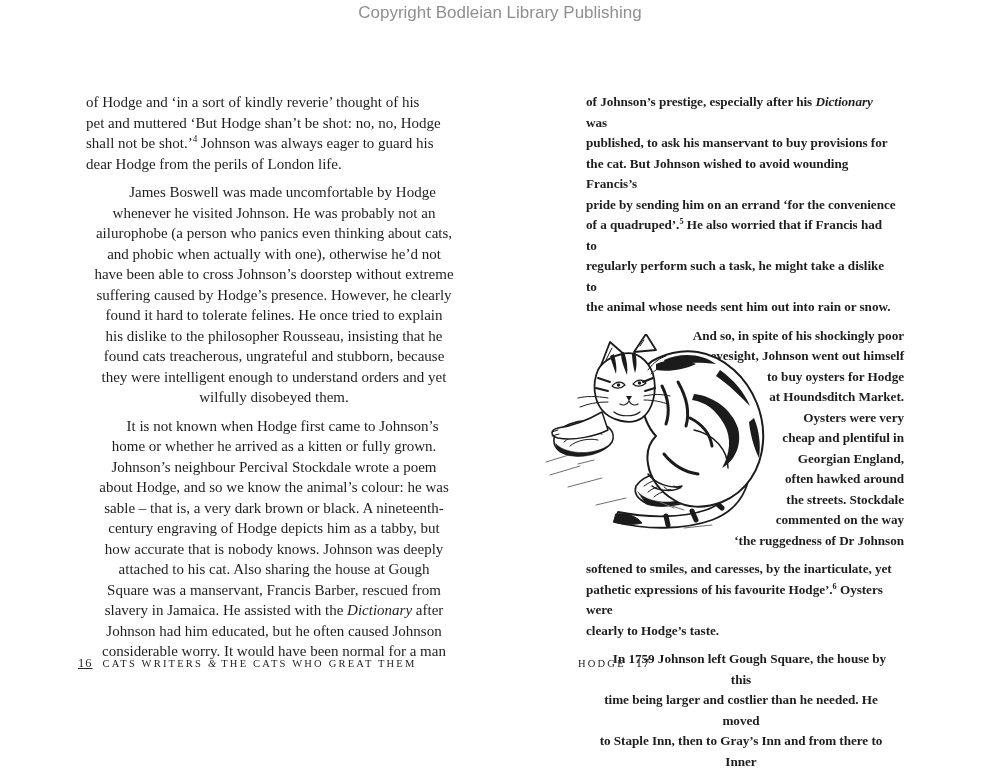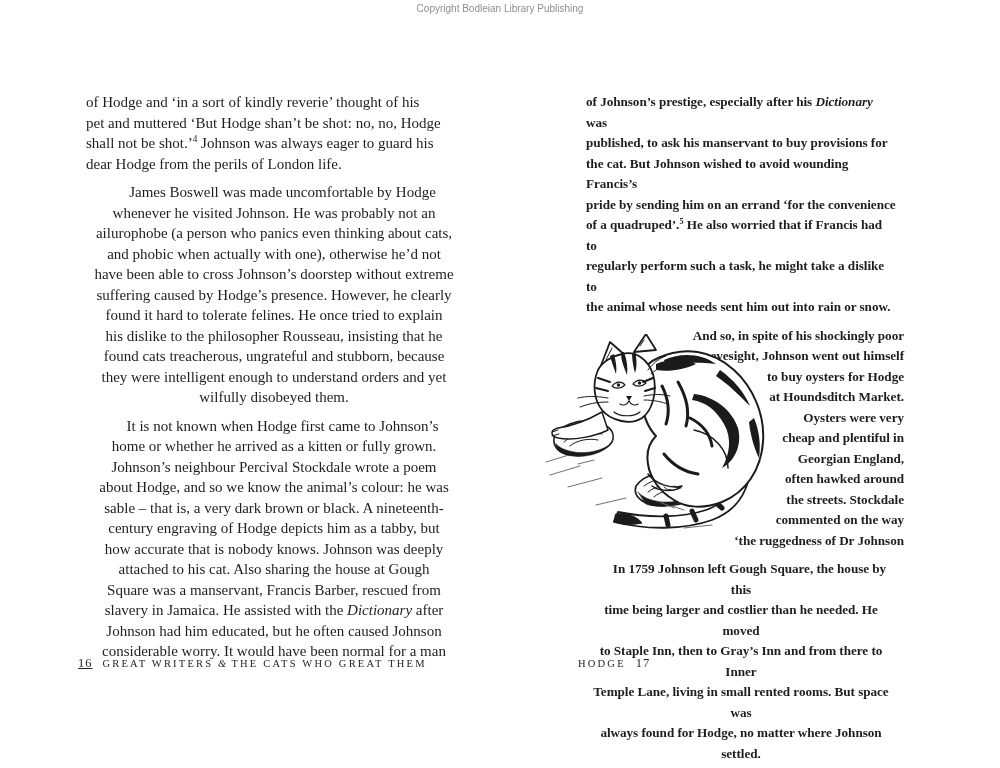--- a/index.html
+++ b/index.html
@@ -4,21 +4,21 @@
 <style>
   html,body{margin:0;padding:0;}
   body{
     width:1000px;height:768px;position:relative;background:#ffffff;
     font-family:"Liberation Serif","DejaVu Serif",serif;color:#1e1e1e;
     overflow:hidden;
   }
   .watermark{
     position:absolute;top:3px;left:0;width:100%;text-align:center;
     font-family:"Liberation Sans","DejaVu Sans",sans-serif;
-    font-size:10px;color:#8f8f8f;
+    font-size:17px;color:#8f8f8f;
   }
   .page{position:absolute;top:84px;}
   .page-left{left:78px;width:392px;font-size:15px;line-height:20.5px;}
   .page-right{left:578px;width:326px;font-size:13.2px;line-height:20.5px;letter-spacing:-0.05px;font-weight:bold;}
   p{margin:8px;padding:0;}
   p.indent{text-indent:17px;text-align:center;}
   sup{font-size:0.62em;vertical-align:super;line-height:0;letter-spacing:0;}
   .wrap-zone{position:relative;height:225.5px;}
   .wrapped-lines{text-align:right;}
   .cat-illustration{position:absolute;left:-34px;top:8px;width:226px;height:198px;}
@@ -132,24 +132,25 @@
           <path d="M104,36 C110,28 116,24 122,22"></path>
             <path d="M107,40 C114,34 120,30 126,28"></path>
         </g>
 
         <path d="M116,168 l14,6 M128,172 l12,4" stroke-width="1" stroke="#6f6f6f"></path>
       </g>
     </svg>
     <div class="wrapped-lines">And so, in spite of his shockingly poor<br>eyesight, Johnson went out himself<br>to buy oysters for Hodge<br>at Houndsditch Market.<br>Oysters were very<br>cheap and plentiful in<br>Georgian England,<br>often hawked around<br>the streets. Stockdale<br>commented on the way<br>‘the ruggedness of Dr Johnson</div>
   </div>
 
+  <p>softened to smiles, and caresses, by the inarticulate, yet<br>pathetic expressions of his favourite Hodge’.<sup>6</sup> Oysters were<br>clearly to Hodge’s taste.</p>
   <p class="indent">In 1759 Johnson left Gough Square, the house by this<br>time being larger and costlier than he needed. He moved<br>to Staple Inn, then to Gray’s Inn and from there to Inner<br>Temple Lane, living in small rented rooms. But space was<br>always found for Hodge, no matter where Johnson settled.<br>All the homes were within the same part of London, so</p>
 </div>
 
 <div class="footer footer-left">
-  <span class="num">16</span><span>GREAT WRITERS</span>
+  <span class="num">16</span><span>CATS WRITERS</span>
   <span class="amp">&amp;</span>
   <span>THE CATS WHO GREAT THEM</span>
 </div>
 
 <div class="footer footer-right">
   <span>HODGE</span><span class="num">17</span>
 </div>
 
 </body></html>

